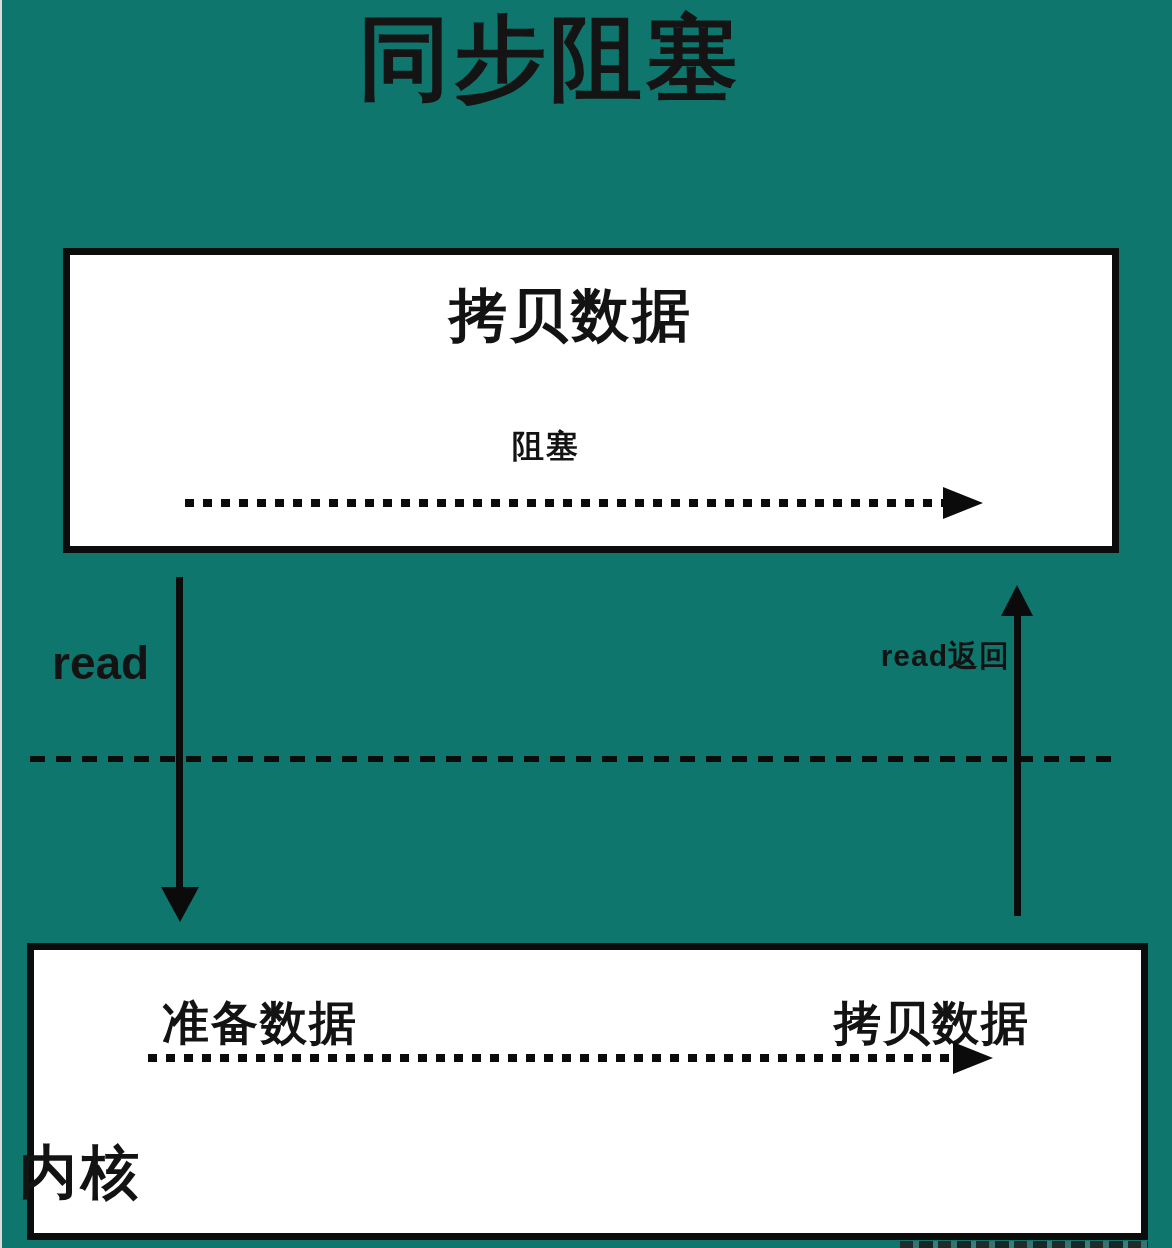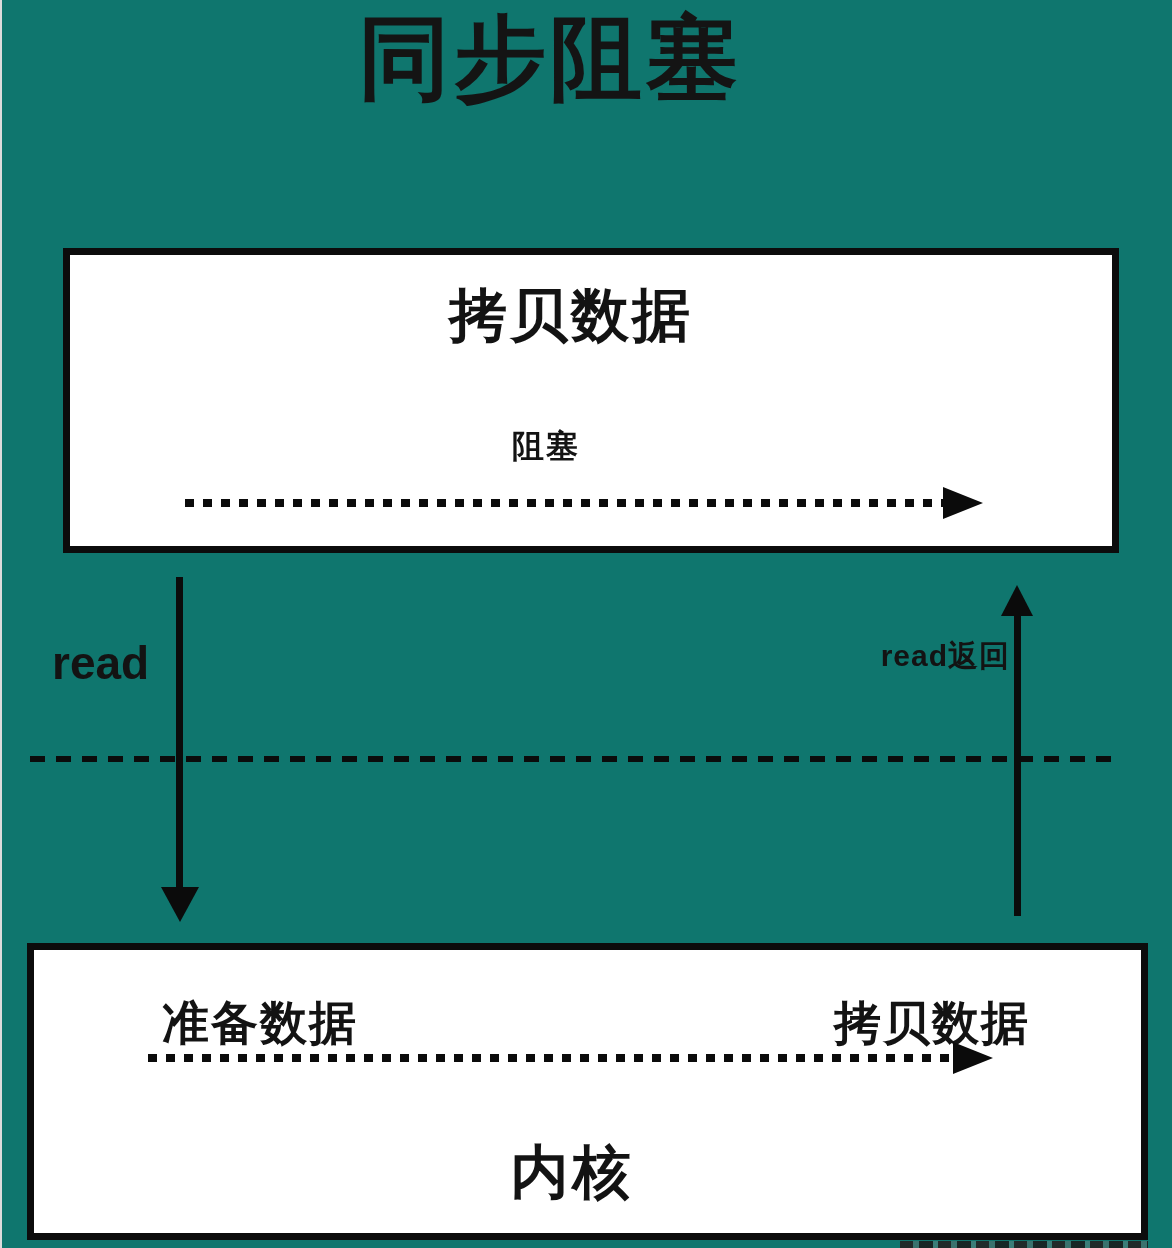--- a/index.html
+++ b/index.html
@@ -151,21 +151,20 @@
     left: 114px; top: 104px;
     width: 812px;
   }
   .kernel-head {
     left: 919px; top: 92px;
   }
   .kernel-label {
     position: absolute;
     top: 184px; left: -15px;
     width: 100%;
-    text-align: center;
     font-size: 58px;
     font-weight: bold;
     letter-spacing: 4px;
     color: #131313;
   }
   .watermark-remnant {
     position: absolute;
     left: 900px; top: 1241px;
     width: 248px; height: 7px;
     background: repeating-linear-gradient(90deg,

